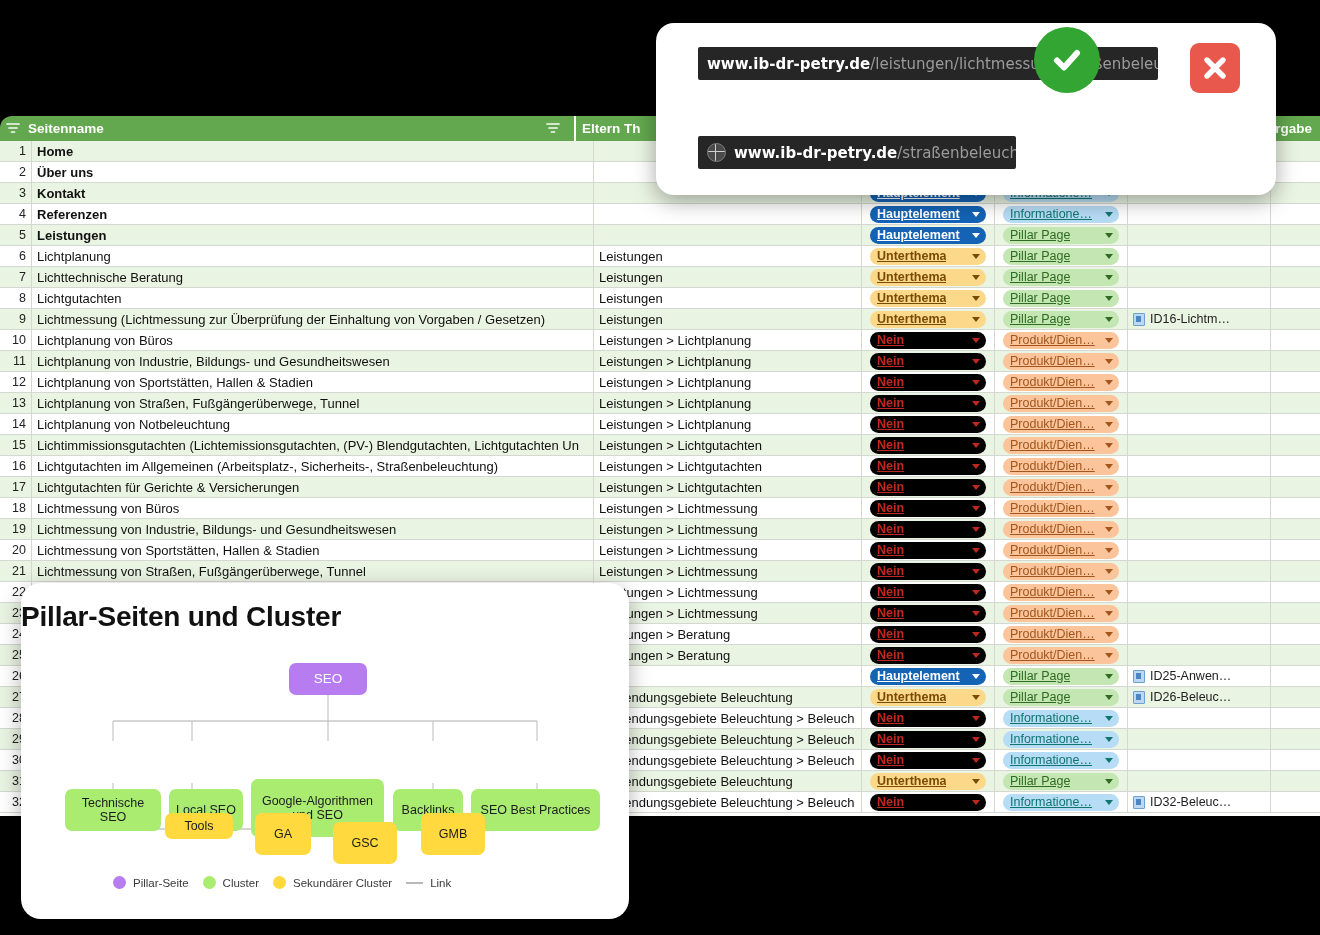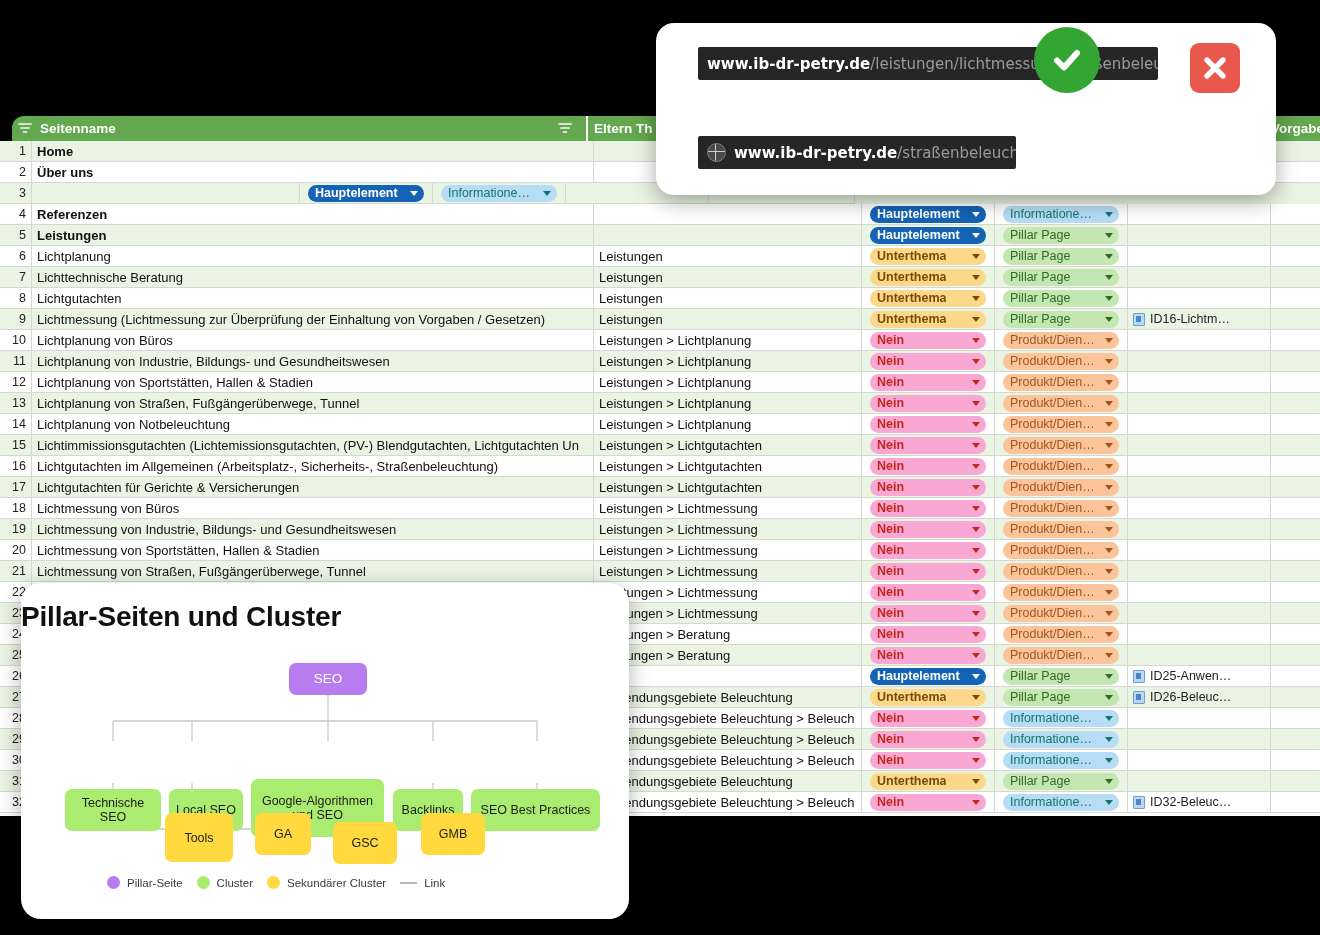--- a/index.html
+++ b/index.html
@@ -28,21 +28,21 @@
     color:#ffffff;
     font-weight:bold;
     font-size:13.5px;
     display:flex;align-items:center;
     padding:0 6px;
     box-sizing:border-box;
     border-right:2px solid #ffffff;
     white-space:nowrap;overflow:hidden;
     position:relative;
   }
-  .hdr-cell.first{border-top-left-radius:12px;margin-left:12px;}
+  .hdr-cell.first{border-top-left-radius:12px;}
   .funnel{
     width:14px;height:12px;flex:0 0 14px;margin-right:8px;opacity:.95;
   }
   .funnel-right{position:absolute;right:6px;top:7px;}
   .grid-row{
     display:flex;height:21px;align-items:stretch;
     font-size:13px;color:#111;
   }
   .grid-row.alt{background:#eaf4e2;}
   .grid-row.white{background:#ffffff;}
@@ -72,30 +72,31 @@
 
   
   .chip{
     display:flex;align-items:center;justify-content:space-between;
     border-radius:11px;height:17px;
     font-size:12.5px;font-weight:bold;
     padding:0 6px 0 7px;
     box-sizing:border-box;
     width:116px;
     line-height:17px;
+    text-decoration:underline;
   }
   .chip .lbl{overflow:hidden;white-space:nowrap;}
   .chip .car{
     width:0;height:0;margin-left:4px;flex:0 0 auto;
     border-left:4px solid transparent;border-right:4px solid transparent;
     border-top:5px solid currentColor;
   }
   .chip-haupt{background:#1463b5;color:#ffffff;}
   .chip-unter{background:#fcd98a;color:#7a4a05;}
-  .chip-nein{background:#f9a8d4;color:#c0281d;gap:32px;}
+  .chip-nein{background:#000000;color:#c0281d;gap:32px;}
   .chip-pillar{background:#c3e6b2;color:#2f6b22;font-weight:normal;}
   .chip-info{background:#b7dcf5;color:#0f766e;font-weight:normal;}
   .chip-prod{background:#fbc49a;color:#a2561d;font-weight:normal;}
 
   .idchip{display:flex;align-items:center;gap:5px;font-size:12.5px;color:#222;}
   .idsq{width:10px;height:11px;background:#bcd8f2;border:1px solid #6d9fd0;border-radius:1px;
         flex:0 0 10px;position:relative;}
   .idsq:after{content:"";position:absolute;left:2px;top:2px;width:5px;height:6px;background:#4b86c4;}
 
   
@@ -145,21 +146,21 @@
   .node{
     position:absolute;border-radius:7px;
     display:flex;align-items:center;justify-content:center;text-align:center;
     font-size:12.5px;line-height:14px;color:#1d1d1d;
     box-sizing:border-box;padding:2px 5px;
   }
   .n-pillar{background:#b77df0;color:#ffffff;font-size:13.5px;}
   .n-cluster{background:#a9ec6f;margin-top:48px;}
   .n-sec{background:#ffd93d;}
   #legend{
-    position:absolute;left:2px;bottom:30px;width:608px;
+    position:absolute;left:8px;bottom:30px;width:608px;
     display:flex;align-items:center;gap:14px;padding-left:84px;
     box-sizing:border-box;font-size:11.5px;color:#3a3a3a;
   }
   .lg{display:flex;align-items:center;gap:7px;}
   .dot{width:13px;height:13px;border-radius:50%;}
   .line-swatch{width:17px;height:2px;background:#b9b9b9;}
 </style>
 </head>
 <body>
 
@@ -205,20 +206,21 @@
         <div class="rn">2</div>
         <div class="c c-name bold">Über uns</div>
         <div class="c c-parent"></div>
         <div class="c c-typ"></div>
         <div class="c c-art"></div>
         <div class="c c-id"></div>
         <div class="c c-vorg"></div>
       </div>
       <div class="grid-row alt">
         <div class="rn">3</div>
+        <div class="c c-name bold">Kontakt</div>
         <div class="c c-parent"></div>
         <div class="c c-typ">
           <div class="chip chip-haupt">
             <span class="lbl">Hauptelement</span>
             <span class="car"></span>
           </div>
         </div>
         <div class="c c-art">
           <div class="chip chip-info">
             <span class="lbl">Informatione…</span>
@@ -854,21 +856,21 @@
     </svg>
 
     <div class="node n-pillar" style="left:268px;top:30px;width:78px;height:32px;">SEO</div>
 
     <div class="node n-cluster" style="left:44px;top:108px;width:96px;height:42px;">Technische SEO</div>
     <div class="node n-cluster" style="left:148px;top:108px;width:74px;height:42px;">Local SEO</div>
     <div class="node n-cluster" style="left:230px;top:98px;width:133px;height:58px;">Google-Algorithmen und SEO</div>
     <div class="node n-cluster" style="left:372px;top:108px;width:70px;height:42px;">Backlinks</div>
     <div class="node n-cluster" style="left:450px;top:108px;width:129px;height:42px;">SEO Best Practices</div>
 
-    <div class="node n-sec" style="left:144px;top:180px;width:68px;height:49px;">Tools</div>
+    <div class="node n-sec" style="left:144px;top:180px;width:68px;height:26px;">Tools</div>
     <div class="node n-sec" style="left:234px;top:180px;width:56px;height:42px;">GA</div>
     <div class="node n-sec" style="left:312px;top:180px;width:64px;height:42px;margin-top:9px;">GSC</div>
     <div class="node n-sec" style="left:400px;top:180px;width:64px;height:42px;">GMB</div>
   </div>
 
   <div id="legend">
       <div class="lg">
         <span class="dot" style="background: rgb(183, 125, 240);"></span>
         <span>Pillar-Seite</span>
       </div>

